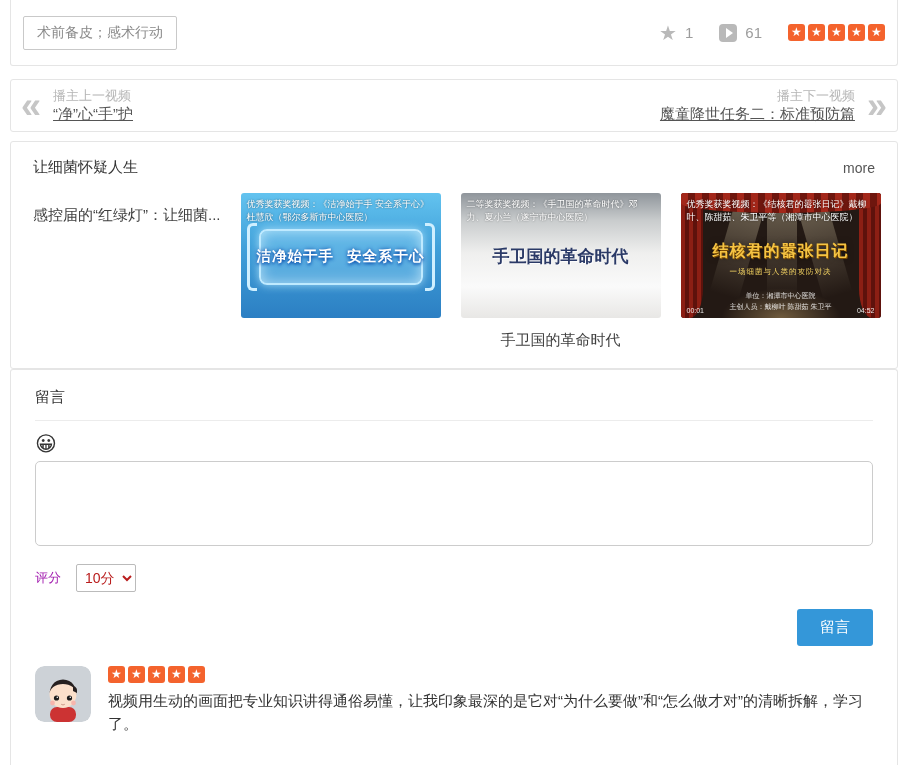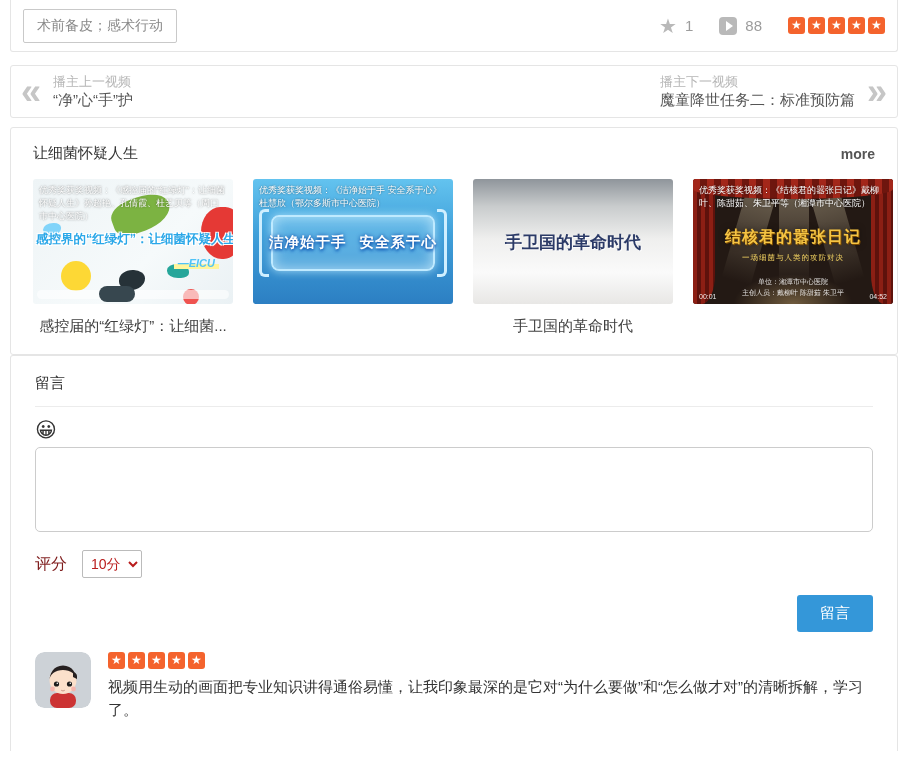--- a/index.html
+++ b/index.html
@@ -10,21 +10,21 @@
     color:#333;
   }
   .card {
     margin:0 10px; background:#fff;
     border:1px solid #e5e5e5; border-radius:3px;
   }
 
   
   .title-card {
     border-top:none; border-radius:0 0 3px 3px;
-    height:52px; display:flex; align-items:center; justify-content:space-between;
+    height:66px; display:flex; align-items:center; justify-content:space-between;
     padding:0 12px;
   }
   .tag-box {
     border:1px solid #c9c9c9; border-radius:2px;
     color:#8a8a8a; font-size:14px; padding:7px 13px; background:#fff;
   }
   .title-right { display:flex; align-items:center; gap:26px; }
   .count-group { display:flex; align-items:center; gap:8px; color:#9c9c9c; font-size:15px; }
   .gray-star { color:#b9b9b9; font-size:20px; line-height:1; }
   .play-icon {
@@ -42,28 +42,28 @@
   }
 
   
   .nav-card {
     margin-top:13px; height:53px;
     display:flex; align-items:center; justify-content:space-between; padding:0 10px;
   }
   .nav-side { display:flex; align-items:center; gap:12px; }
   .chevron { color:#c6c6c6; font-size:36px; font-weight:bold; line-height:40px; }
   .nav-label { color:#b5b5b5; font-size:13px; }
-  .nav-title { color:#555; font-size:15px; margin-top:0; }
-  .nav-right .nav-texts { text-align:left; }
+  .nav-title { color:#555; font-size:15px; margin-top:0;text-decoration:underline; }
+  .nav-right .nav-texts { text-align:right; }
 
   
   .videos-card { margin-top:9px; padding:16px 22px 18px; }
   .section-head { display:flex; align-items:center; justify-content:space-between; }
   .section-title { font-size:15px; color:#333; }
-  .more-link { font-size:14px; color:#555; cursor:pointer;font-weight:bold; }
+  .more-link { font-size:14px; color:#555; cursor:pointer; }
   .video-row { display:flex; gap:20px; margin-top:16px; }
   .video-item { width:200px; cursor:pointer; }
   .thumb { position:relative; width:200px; height:125px; border-radius:3px; overflow:hidden; }
   .overlay-text {
     position:absolute; top:5px; left:6px; right:6px; z-index:5;
     color:#fff; font-size:9px; line-height:1.45;
     text-shadow:0 0 2px rgba(0,0,0,.55);
   }
   .caption {
     margin-top:13px; text-align:center; font-size:15px; color:#404040;
@@ -158,21 +158,21 @@
 
   
   .comments-card { padding:18px 24px 14px; border-bottom:none; border-radius:3px 3px 0 0; min-height:396px; }
   .comments-title { font-size:15px; color:#333; padding-bottom:13px; border-bottom:1px solid #ececec; }
   .emoji-btn { font-size:21px; margin:12px 0 7px; cursor:pointer; display:inline-block; line-height:1; }
   .comment-textarea {
     width:100%; height:85px; border:1px solid #ccc; border-radius:5px;
     resize:none; font-family:inherit; font-size:14px; padding:8px 10px; outline:none;
   }
   .rating-row { display:flex; align-items:center; gap:15px; margin-top:14px; }
-  .rating-label { font-size:16px; color:#7f1d1d; }
+  .rating-label { font-size:13px; color:#a21caf; }
   .rating-select { font-size:14px; padding:4px 4px; border:1px solid #bbb; border-radius:2px; color:#b91c1c; background:#fff; }
   .submit-row { display:flex; justify-content:flex-end; margin-top:17px; }
   .submit-btn {
     background:#3497d9; color:#fff; border:none; border-radius:3px;
     font-size:15px; padding:9px 23px; cursor:pointer; font-family:inherit;
   }
   .comment-entry { display:flex; gap:17px; margin-top:20px; }
   .avatar { width:56px; height:56px; border-radius:9px; overflow:hidden; flex:none; }
   .comment-body { flex:1; }
   .comment-text { font-size:15px; color:#333; margin-top:7px; line-height:1.5; }
@@ -182,21 +182,21 @@
 
 <div class="card title-card">
   <div class="tag-box">术前备皮；感术行动</div>
   <div class="title-right">
     <div class="count-group">
       <span class="gray-star">★</span>
       <span>1</span>
     </div>
     <div class="count-group">
       <span class="play-icon"></span>
-      <span>88</span>
+      <span>61</span>
     </div>
     <div class="star-row">
       <span class="star-badge">★</span>
       <span class="star-badge">★</span>
       <span class="star-badge">★</span>
       <span class="star-badge">★</span>
       <span class="star-badge">★</span>
     </div>
   </div>
 </div>
@@ -219,50 +219,36 @@
 </div>
 
 <div class="card videos-card">
   <div class="section-head">
     <div class="section-title">让细菌怀疑人生</div>
     <div class="more-link">more</div>
   </div>
   <div class="video-row">
 
     <div class="video-item">
-      <div class="thumb thumb-1">
-        <span class="blob blob-green"></span>
-        <span class="blob blob-red"></span>
-        <span class="blob blob-red2"></span>
-        <span class="blob blob-yellow"></span>
-        <span class="blob blob-teal"></span>
-        <span class="blob blob-black"></span>
-        <span class="blob blob-ltblue"></span>
-        <div class="overlay-text">优秀奖获奖视频：《感控届的“红绿灯”：让细菌怀疑人生》孙超艳、孔倩霞、杜艺贝等（周口市中心医院）</div>
-        <div class="thumb1-title">感控界的“红绿灯”：让细菌怀疑人生</div>
-        <div class="thumb1-tag">—EICU</div>
-        <div class="scrub">
-            <span class="scrub-thumb"></span>
-          </div>
-      </div>
       <div class="caption">感控届的“红绿灯”：让细菌...</div>
     </div>
 
     <div class="video-item">
       <div class="thumb thumb-2">
         <span class="tech-bracket left"></span>
         <span class="tech-bracket right"></span>
         <div class="tech-panel"></div>
         <div class="overlay-text">优秀奖获奖视频：《洁净始于手 安全系于心》杜慧欣（鄂尔多斯市中心医院）</div>
         <div class="thumb2-title">洁净始于手 安全系于心</div>
       </div>
     </div>
 
     <div class="video-item">
       <div class="thumb thumb-3">
+        <div class="overlay-text">二等奖获奖视频：《手卫国的革命时代》邓力、夏小兰（遂宁市中心医院）</div>
         <div class="thumb3-title">手卫国的革命时代</div>
       </div>
       <div class="caption">手卫国的革命时代</div>
     </div>
 
     <div class="video-item">
       <div class="thumb thumb-4">
         <span class="beam b1"></span>
         <span class="beam b2"></span>
         <span class="beam b3"></span>

